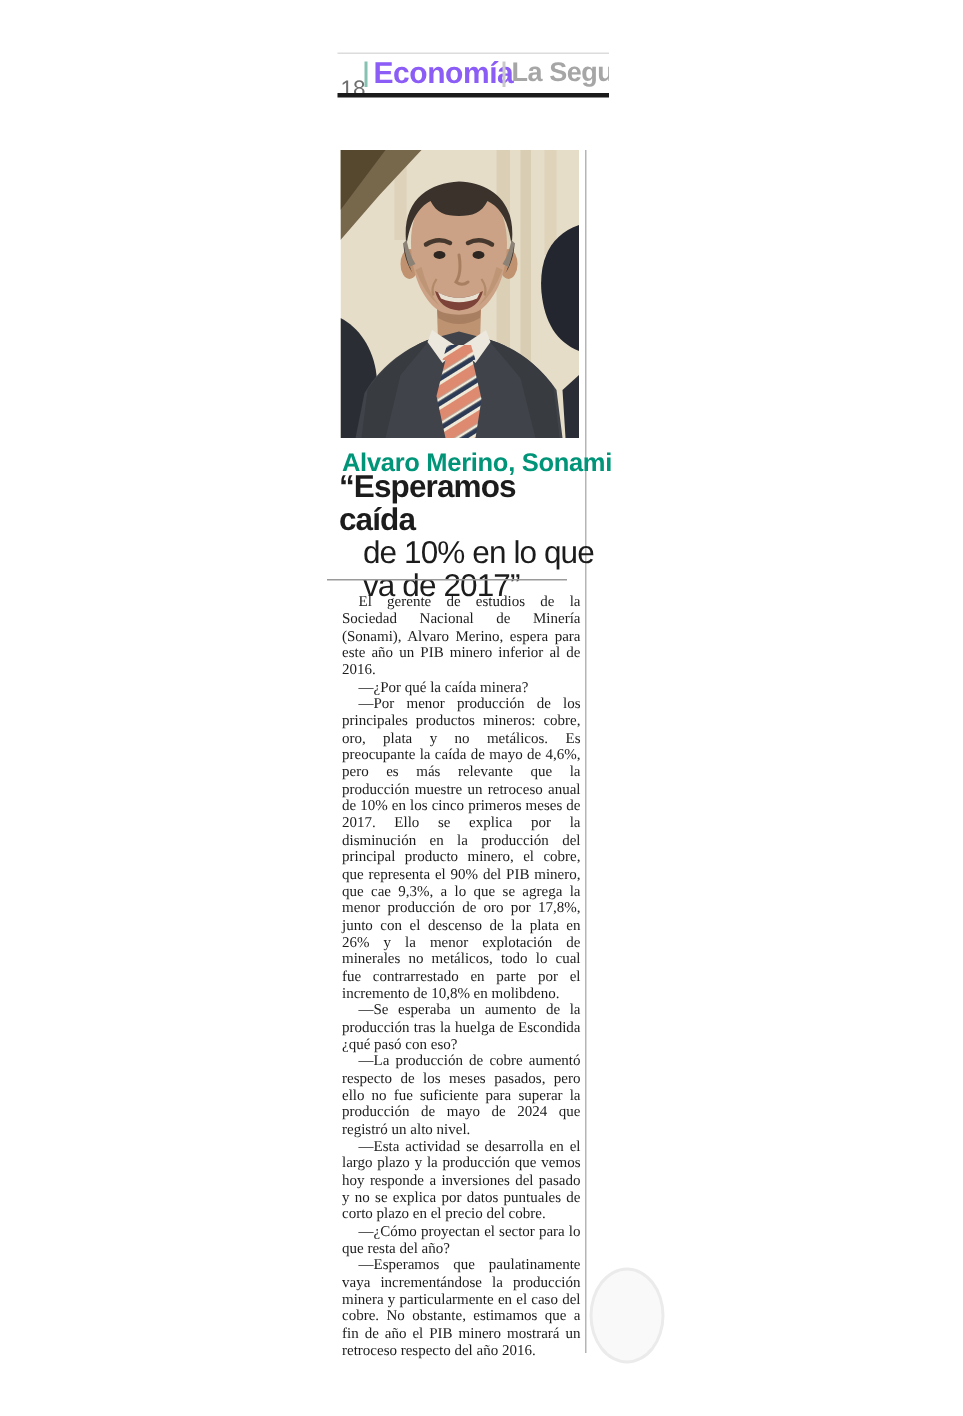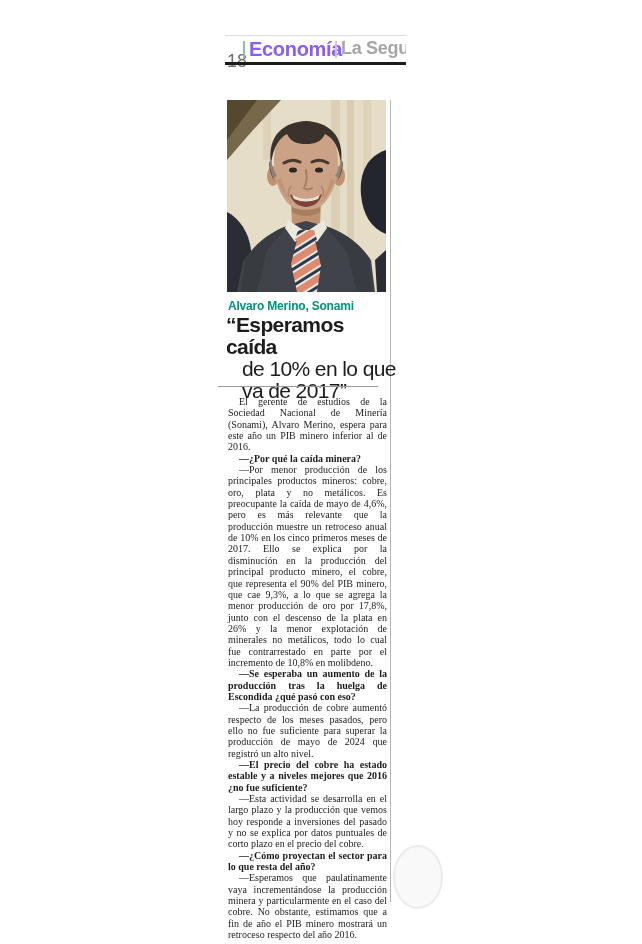--- a/index.html
+++ b/index.html
@@ -2,48 +2,48 @@
 <html lang="es"><head>
 <meta charset="utf-8">
 <style>
   html,body{margin:0;padding:0;background:#ffffff;}
   .page{
     position:relative;width:642px;height:944px;background:#ffffff;overflow:hidden;
     font-family:"Liberation Sans",sans-serif;
   }
   
   .top-faint-line{position:absolute;left:225px;top:35px;width:181px;height:1px;background:#dcdcdc;}
-  .page-number{position:absolute;left:227px;top:51px;font-size:18px;color:#6e6e6e;text-align:right;}
+  .page-number{position:absolute;left:227px;top:51px;font-size:15px;color:#6e6e6e;text-align:right;}
   .sep-teal{position:absolute;left:243px;top:41px;width:2px;height:17px;background:#86c2b1;}
   .section-title{position:absolute;left:249px;top:38px;font-size:20px;font-weight:bold;letter-spacing:-0.3px;color:#8b5cf6;}
   .sep-gray{position:absolute;left:335px;top:41px;width:2px;height:17px;background:#c9c9c9;}
   .publication-clip{position:absolute;left:341px;top:38px;width:65px;height:22px;overflow:hidden;}
   .publication-clip span{font-size:18px;font-weight:bold;letter-spacing:-0.3px;color:#a6a6a6;white-space:nowrap;}
   .header-rule{position:absolute;left:225px;top:62px;width:181px;height:3px;background:#1b1b1b;}
   
   .photo{position:absolute;left:227px;top:100px;width:159px;height:192px;}
   
   .v-rule{position:absolute;left:390px;top:100px;width:1px;height:802px;background:#b5b5b5;}
   
-  .kicker{position:absolute;left:228px;top:299px;font-size:12px;font-weight:bold;letter-spacing:-0.2px;color:#009478;}
+  .kicker{position:absolute;left:228px;top:299px;font-size:17px;font-weight:bold;letter-spacing:-0.2px;color:#009478;}
   .headline{position:absolute;left:226px;top:314px;width:170px;color:#1c1c1c;
     font-size:21px;line-height:22px;letter-spacing:-0.6px;}
   .headline .l1{font-weight:bold;word-spacing:3px;}
   .headline .l2,.headline .l3{font-weight:normal;margin-left:16px;}
   
   .head-divider{position:absolute;left:218px;top:386px;width:160px;height:1px;background:#9a9a9a;}
   
   .article{
     position:absolute;left:228px;top:396px;width:159px;
     font-family:"Liberation Serif",serif;font-size:10px;line-height:11.35px;
     color:#1c1c1c;text-align:justify;
     -webkit-hyphens:auto;hyphens:auto;
   }
   .article p{margin:0;text-indent:11px;}
-  .article p.q{font-weight:bold;}
+  .article p.q{font-weight:normal;}
   
   .scan-circle{position:absolute;left:393px;top:845px;width:46px;height:60px;
     border:2px solid #ebebeb;border-radius:50%;background:#f9f9f9;}
 </style>
 </head>
 <body>
 
 <div class="page">
 
   <div class="top-faint-line"></div>
@@ -141,21 +141,20 @@
   </div>
 
   <div class="head-divider"></div>
 
   <div class="article" lang="es">
       <p class="a">El gerente de estudios de la Sociedad Nacional de Minería (Sonami), Alvaro Merino, espera para este año un PIB minero inferior al de 2016.</p>
       <p class="q">—¿Por qué la caída minera?</p>
       <p class="a">—Por menor producción de los principales productos mineros: cobre, oro, plata y no metálicos. Es preocupante la caída de mayo de 4,6%, pero es más relevante que la producción muestre un retroceso anual de 10% en los cinco primeros meses de 2017. Ello se explica por la disminución en la producción del principal producto minero, el cobre, que representa el 90% del PIB minero, que cae 9,3%, a lo que se agrega la menor producción de oro por 17,8%, junto con el descenso de la plata en 26% y la menor explotación de minerales no metálicos, todo lo cual fue contrarrestado en parte por el incremento de 10,8% en molibdeno.</p>
       <p class="q">—Se esperaba un aumento de la producción tras la huelga de Escondida ¿qué pasó con eso?</p>
       <p class="a">—La producción de cobre aumentó respecto de los meses pasados, pero ello no fue suficiente para superar la producción de mayo de 2024 que registró un alto nivel.</p>
-      <p class="q">—El precio del cobre ha estado estable y a niveles mejores que 2016 ¿no fue suficiente?</p>
       <p class="a">—Esta actividad se desarrolla en el largo plazo y la producción que vemos hoy responde a inversiones del pasado y no se explica por datos puntuales de corto plazo en el precio del cobre.</p>
       <p class="q">—¿Cómo proyectan el sector para lo que resta del año?</p>
       <p class="a">—Esperamos que paulatinamente vaya incrementándose la producción minera y particularmente en el caso del cobre. No obstante, estimamos que a fin de año el PIB minero mostrará un retroceso respecto del año 2016.</p>
     </div>
 
   <div class="scan-circle"></div>
 
 </div>
 
 </body></html>

